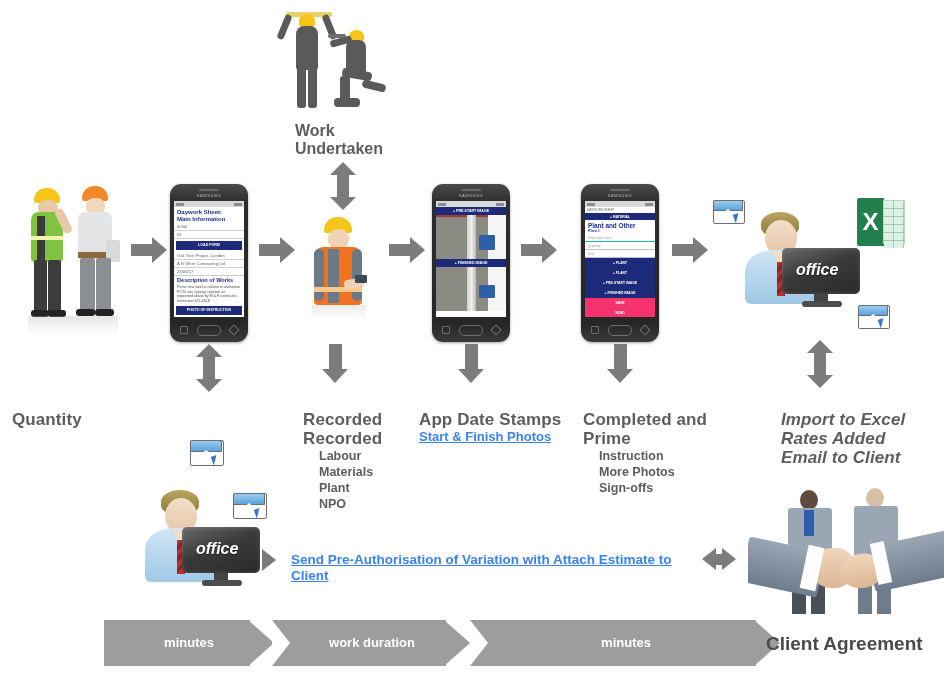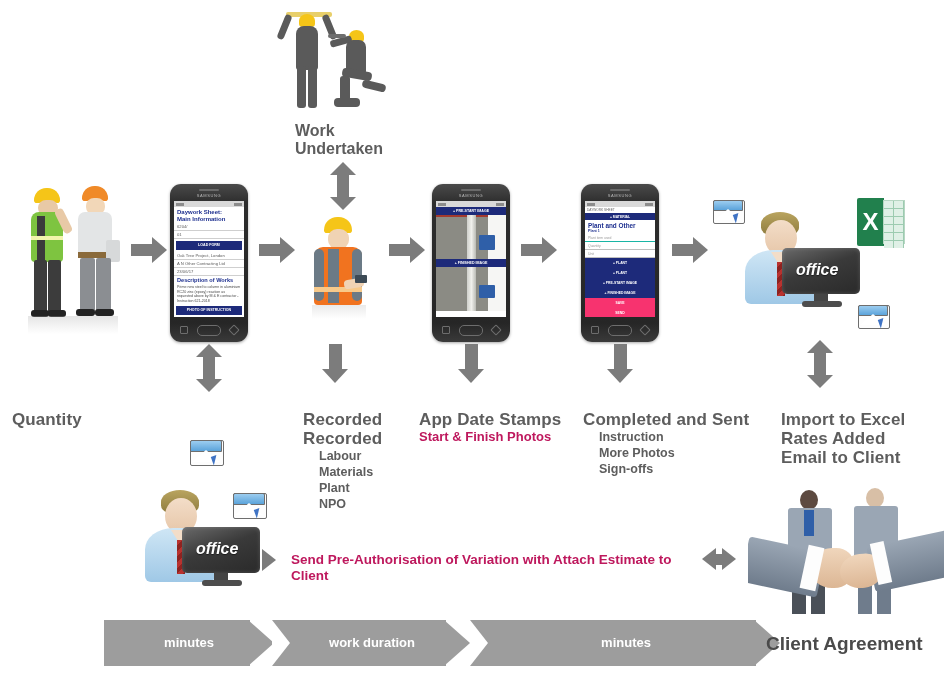--- a/index.html
+++ b/index.html
@@ -11,21 +11,21 @@
   }
   .stage{position:absolute;left:0;top:0;width:950px;height:700px;}
   .abs{position:absolute;}
 
   
   .lbl-main{
     font-size:17px;font-weight:bold;color:#5d5d5d;line-height:19px;
     letter-spacing:.1px;
   }
   .lbl-sub{
-    font-size:13px;font-weight:bold;color:#be185d;line-height:16px;
+    font-size:13px;font-weight:bold;color:#3b82f6;line-height:16px;text-decoration:underline;
   }
   .lbl-bullets{
     font-size:12.5px;font-weight:bold;color:#5d5d5d;line-height:16px;
     padding-left:16px;
   }
   .work-label{
     font-size:16px;font-weight:bold;color:#5d5d5d;line-height:18px;
   }
   .ar-wrap{position:absolute;}
   .ar-shaft{position:absolute;background:#7c7c7c;}
@@ -503,27 +503,27 @@
     <div class="lbl-bullets">Plant</div>
     <div class="lbl-bullets">NPO</div>
   </div>
 
   <div class="abs" style="left:419px;top:410px;width:160px;">
     <div class="lbl-main">App Date Stamps</div>
     <div class="lbl-sub">Start &amp; Finish Photos</div>
   </div>
 
   <div class="abs" style="left:583px;top:410px;width:175px;">
-    <div class="lbl-main">Completed and Sent</div>
+    <div class="lbl-main">Completed and Prime</div>
     <div class="lbl-bullets">Instruction</div>
     <div class="lbl-bullets">More Photos</div>
     <div class="lbl-bullets">Sign-offs</div>
   </div>
 
-  <div class="abs" style="left:781px;top:410px;width:165px;">
+  <div class="abs" style="left:781px;top:410px;width:165px;font-style:italic;">
     <div class="lbl-main">Import to Excel</div>
     <div class="lbl-main">Rates Added</div>
     <div class="lbl-main">Email to Client</div>
   </div>
 
   <div class="env" style="left:190px;top:440px;width:32px;height:24px;">
     <div class="back"></div>
       <div class="flap"></div>
     <div class="abs" style="left:2px;top:10px;width:28px;height:12px;background:#fff;
         clip-path:polygon(0 100%,50% 0,100% 100%);"></div>

